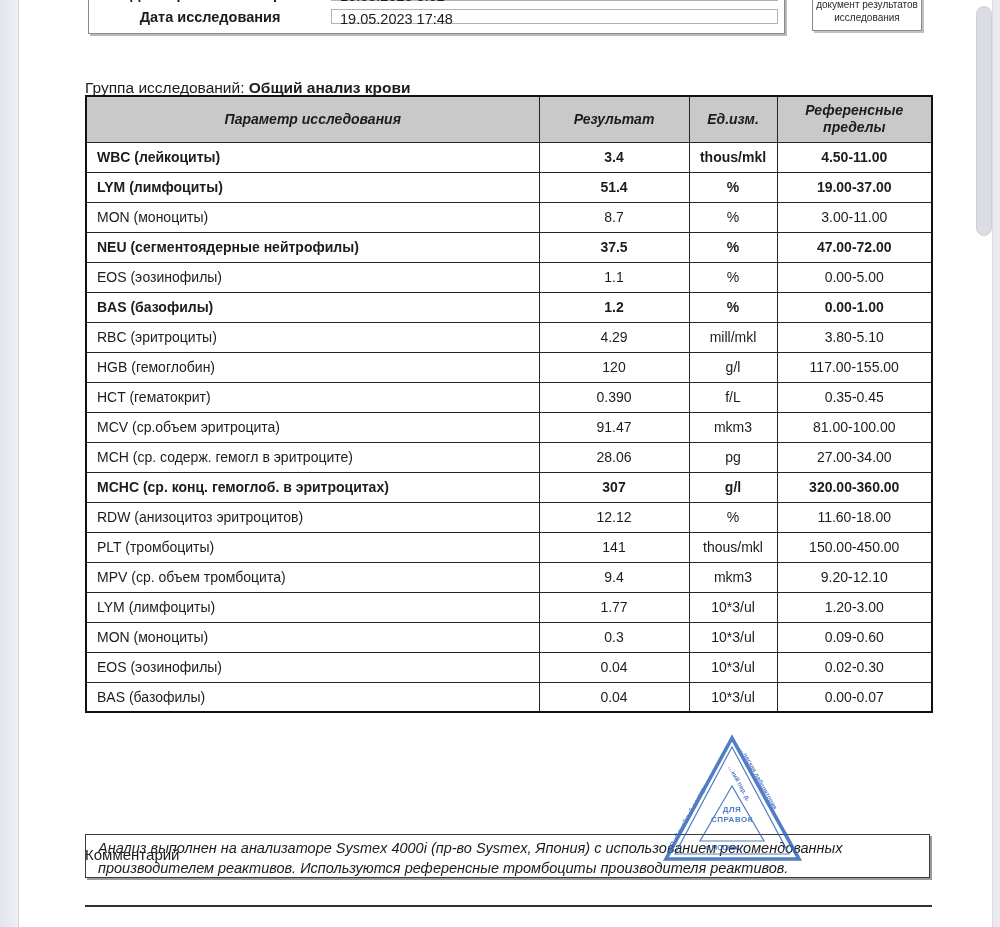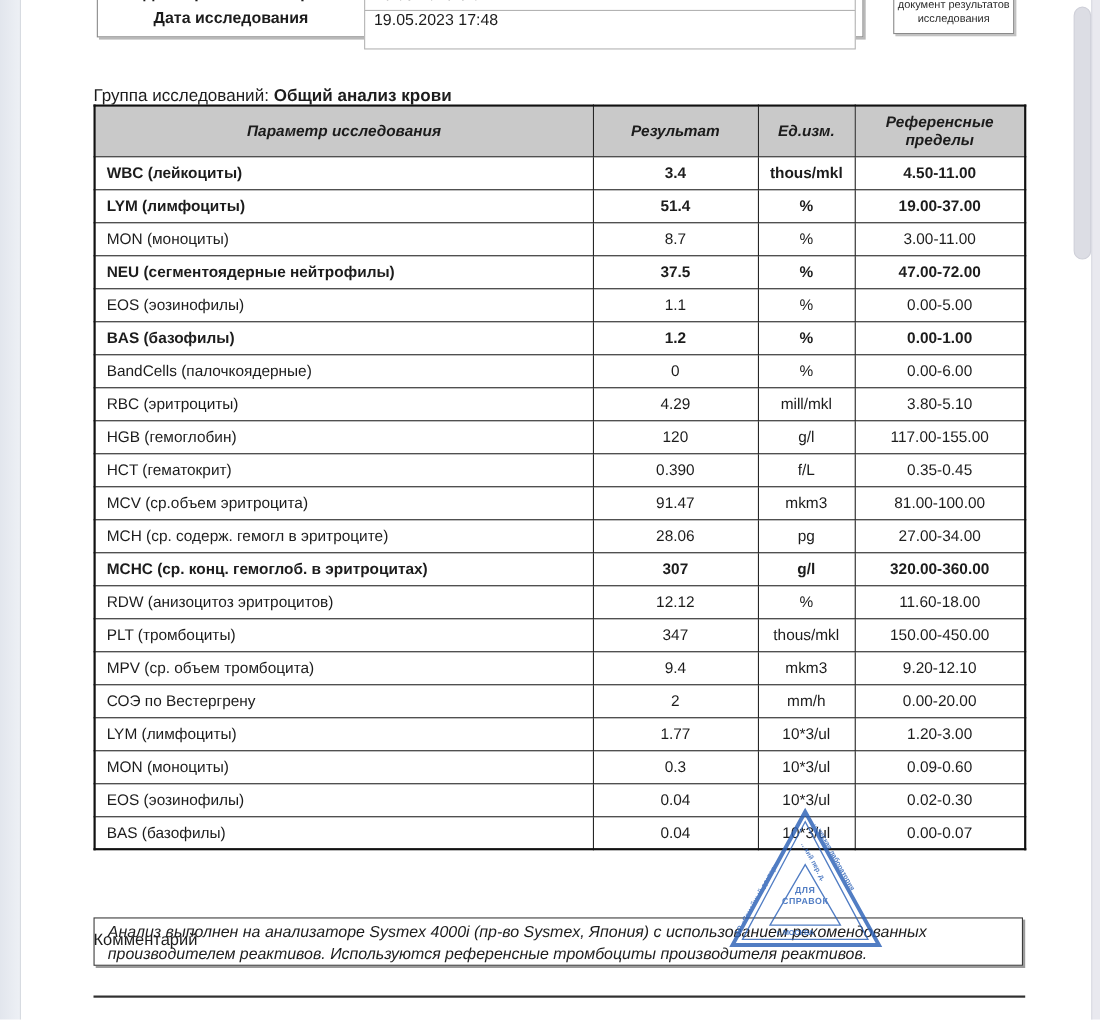--- a/index.html
+++ b/index.html
@@ -12,21 +12,21 @@
   .gutter-right { position:absolute; left:992px; top:0; width:8px; height:927px;
     background:#e9e9ef; border-left:1px solid #d9dae2; }
   .scroll-thumb { position:absolute; left:976px; top:6px; width:16px; height:230px;
     background:#dcdde4; border:1px solid #cfd0d9; border-radius:9px; }
 
   
   .dates-box { position:absolute; left:88px; top:-18px; width:697px; height:52px;
     background:#fff; border:1px solid #8a8a8a; box-shadow:2px 2px 0 #b9b9b9; padding:3px 6px 3px 0; }
   .date-row { display:flex; height:23px; }
   .date-label { flex:0 0 242px; text-align:center; font-weight:bold; font-size:14.5px; }
-  .date-value { flex:1; height:36px; border:1px solid #b3b3b3; background:#fff;
+  .date-value { flex:1; height:15px; border:1px solid #b3b3b3; background:#fff;
     font-size:14.5px; line-height:19px; padding-left:8px; }
 
   .doc-box { position:absolute; left:812px; top:-16px; width:110px; height:47px;
     background:#fff; border:1px solid #8a8a8a; box-shadow:2px 2px 0 #c2c2c2;
     font-size:10px; line-height:13px; text-align:center; color:#2a2a2a; padding:13px 2px 0 2px; }
 
   .group-title { position:absolute; left:85px; top:62px; font-size:15.5px;margin-top:17px; }
   .group-title b { font-weight:bold; }
 
   table.results { position:absolute; left:85px; top:95px; width:846px;
@@ -121,26 +121,20 @@
         <td>%</td>
         <td>0.00-5.00</td>
       </tr>
       <tr class="flag">
         <td>BAS (базофилы)</td>
         <td>1.2</td>
         <td>%</td>
         <td>0.00-1.00</td>
       </tr>
       <tr>
-        <td>BandCells (палочкоядерные)</td>
-        <td>0</td>
-        <td>%</td>
-        <td>0.00-6.00</td>
-      </tr>
-      <tr>
         <td>RBC (эритроциты)</td>
         <td>4.29</td>
         <td>mill/mkl</td>
         <td>3.80-5.10</td>
       </tr>
       <tr>
         <td>HGB (гемоглобин)</td>
         <td>120</td>
         <td>g/l</td>
         <td>117.00-155.00</td>
@@ -170,35 +164,29 @@
         <td>320.00-360.00</td>
       </tr>
       <tr>
         <td>RDW (анизоцитоз эритроцитов)</td>
         <td>12.12</td>
         <td>%</td>
         <td>11.60-18.00</td>
       </tr>
       <tr>
         <td>PLT (тромбоциты)</td>
-        <td>347</td>
+        <td>141</td>
         <td>thous/mkl</td>
         <td>150.00-450.00</td>
       </tr>
       <tr>
         <td>MPV (ср. объем тромбоцита)</td>
         <td>9.4</td>
         <td>mkm3</td>
         <td>9.20-12.10</td>
-      </tr>
-      <tr>
-        <td>СОЭ по Вестергрену</td>
-        <td>2</td>
-        <td>mm/h</td>
-        <td>0.00-20.00</td>
       </tr>
       <tr>
         <td>LYM (лимфоциты)</td>
         <td>1.77</td>
         <td>10*3/ul</td>
         <td>1.20-3.00</td>
       </tr>
       <tr>
         <td>MON (моноциты)</td>
         <td>0.3</td>

